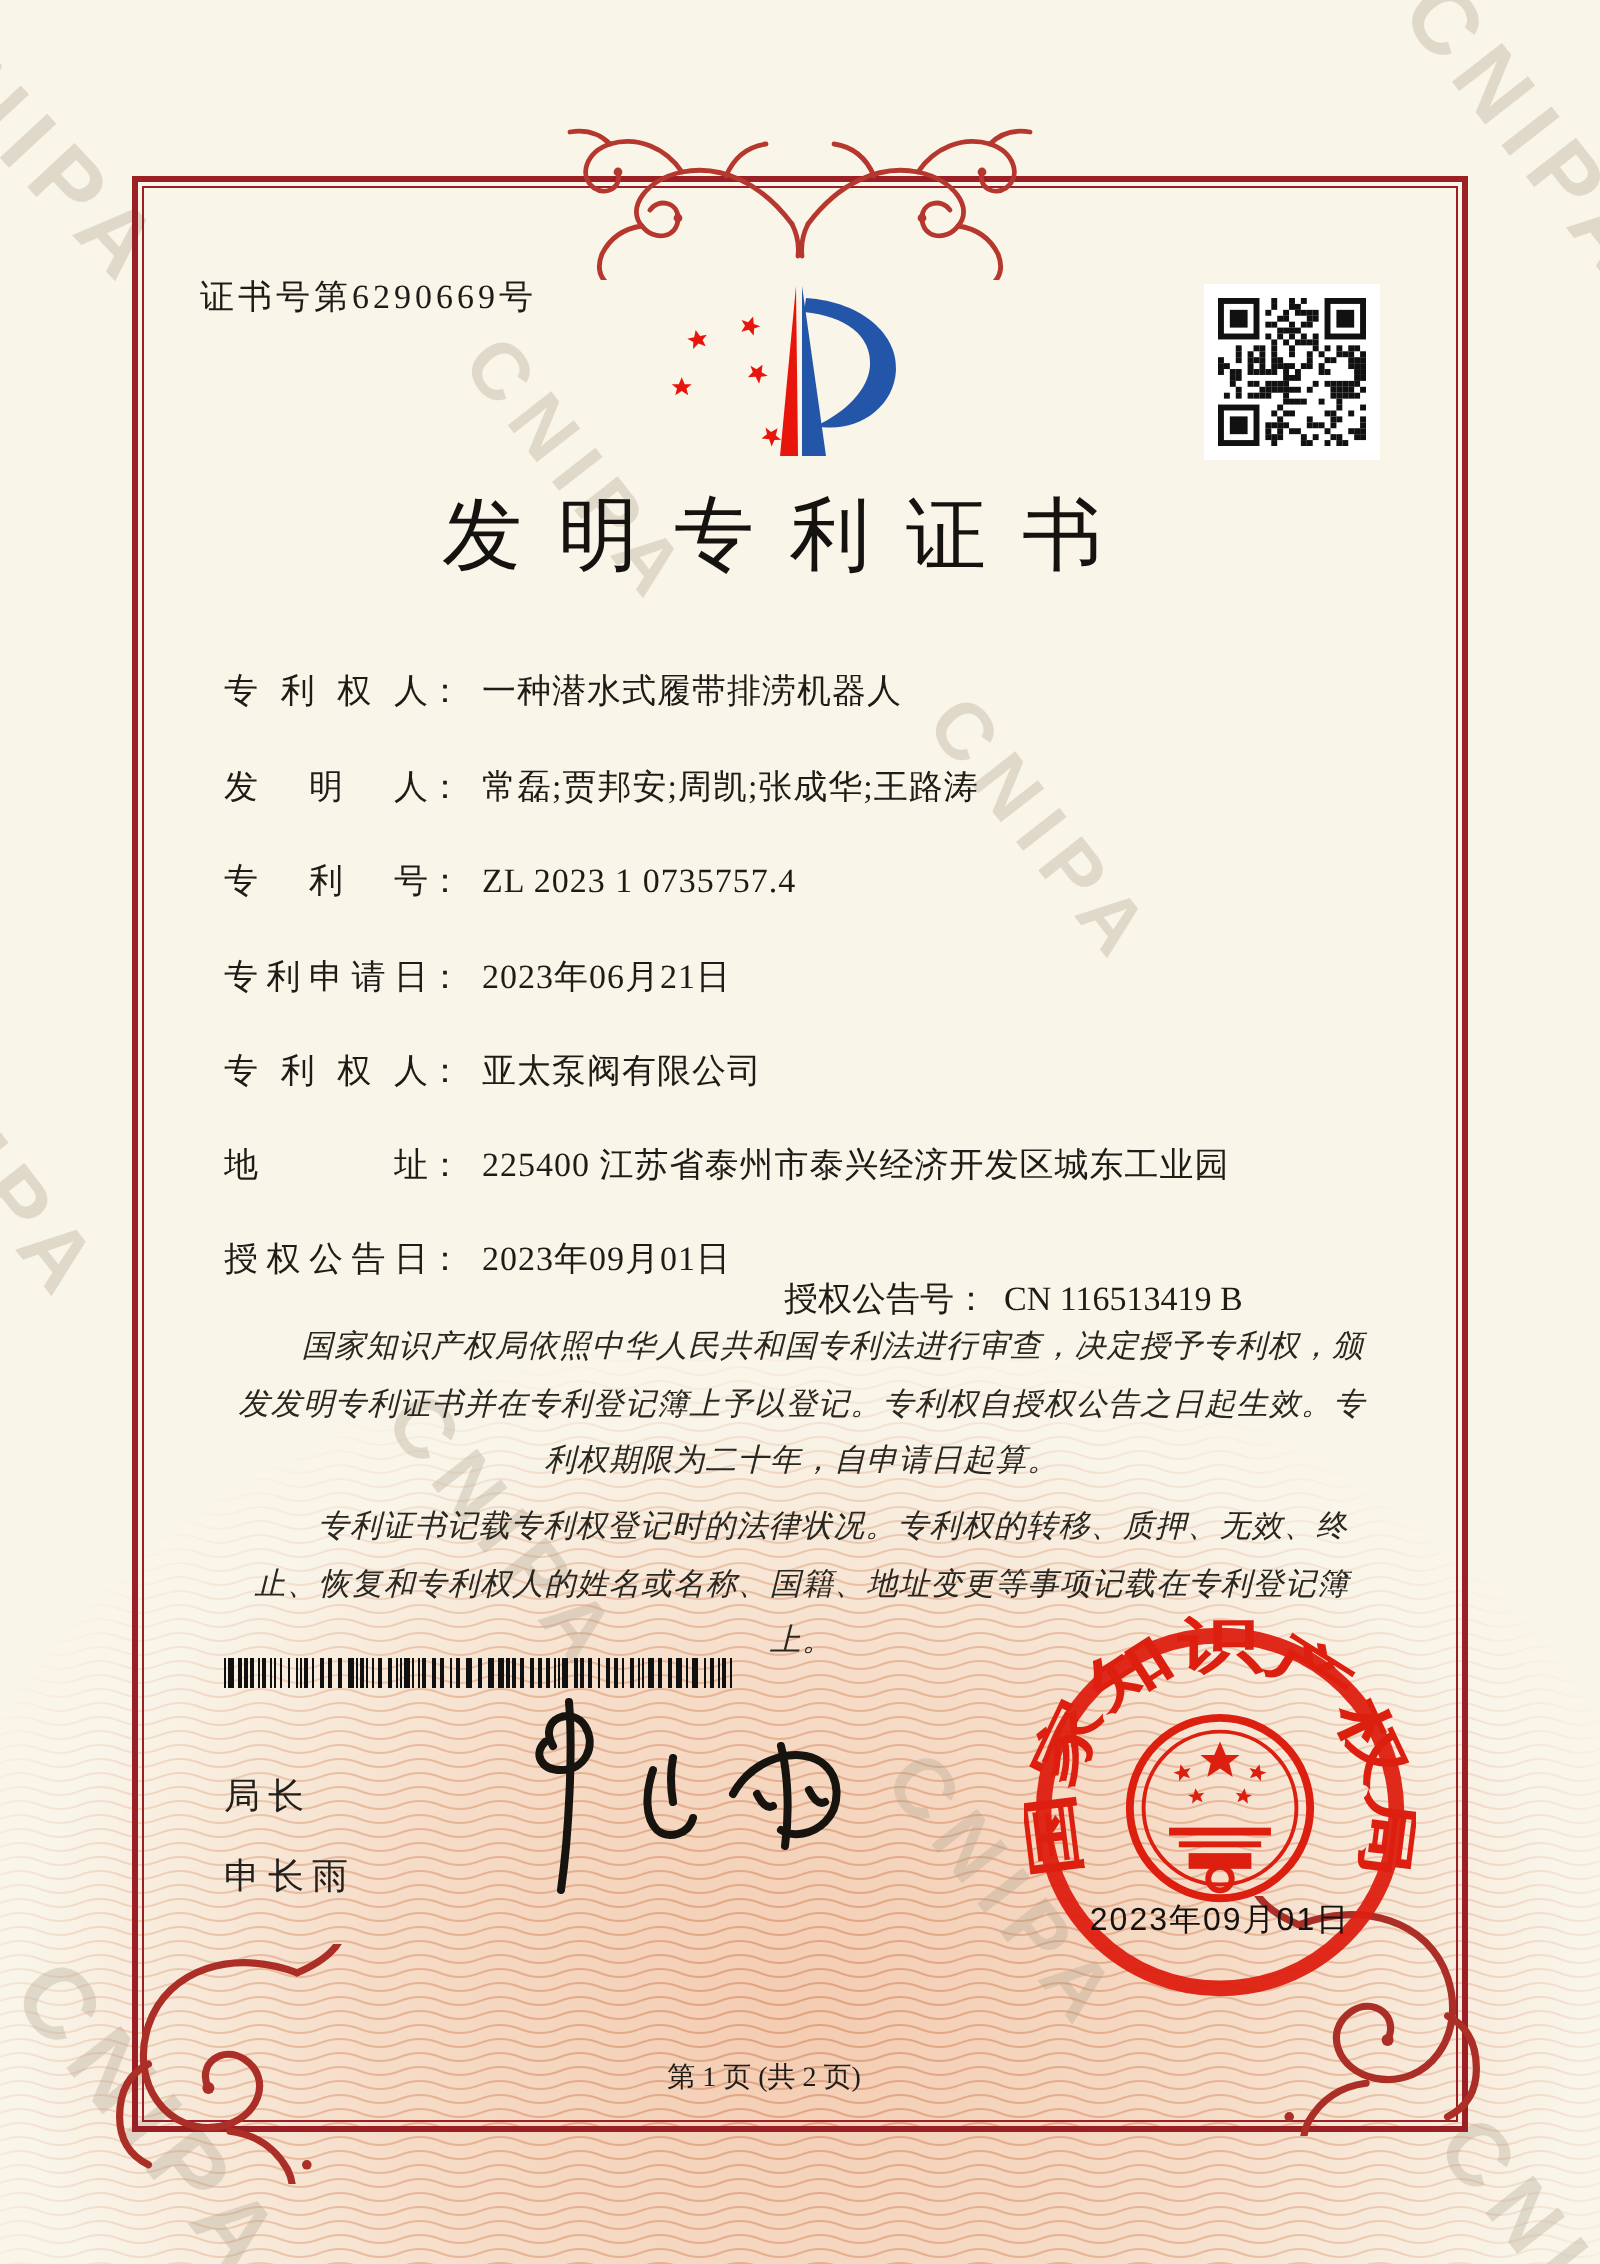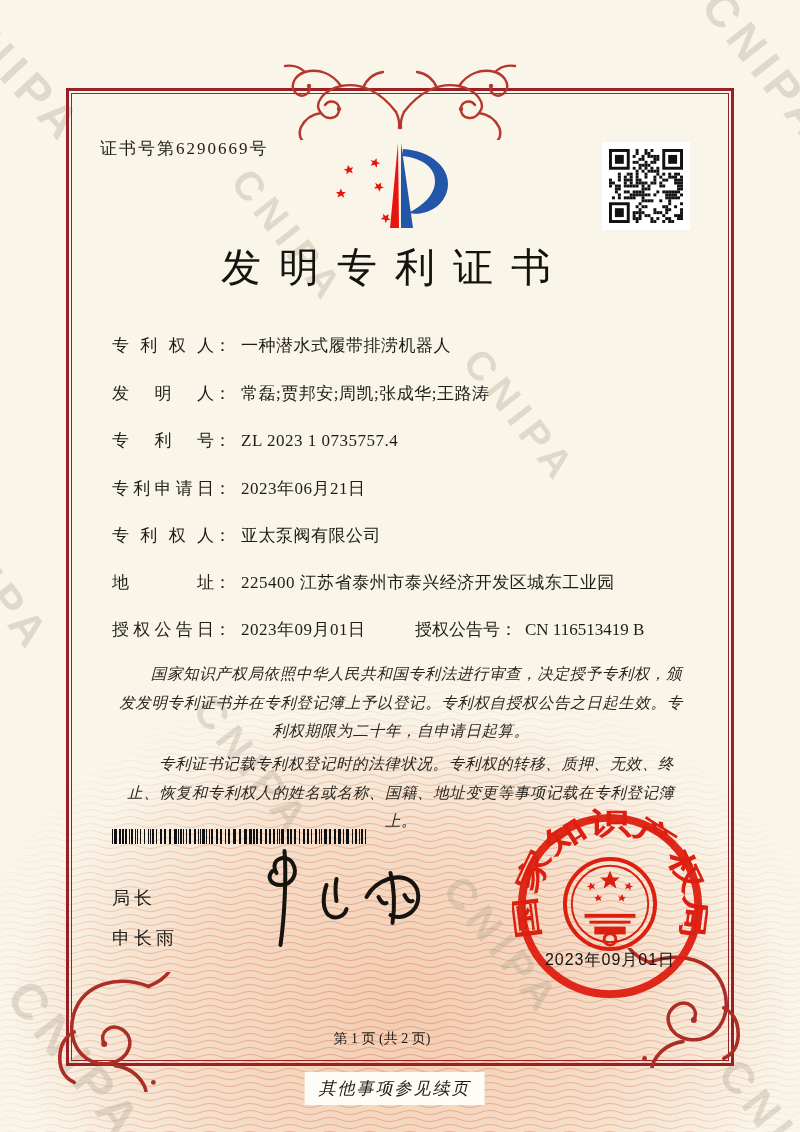--- a/index.html
+++ b/index.html
@@ -39,21 +39,21 @@
   .qr-box svg{position:absolute;left:7px;top:7px;}
   .title{position:absolute;left:0;top:240px;width:772px;z-index:5;text-align:center;
          font-size:40px;letter-spacing:18px;text-indent:18px;color:#151310;}
 
   
   .row{position:absolute;left:112px;z-index:5;font-size:17px;white-space:nowrap;}
   .row .lbl{display:inline-block;width:102px;text-align:justify;text-align-last:justify;vertical-align:top;}
   .row .colon{display:inline-block;margin-right:10px;}
   .row .val{letter-spacing:0.5px;}
   .r0{top:334px}.r1{top:382px}.r2{top:429px}.r3{top:477px}.r4{top:524px}.r5{top:571px}.r6{top:618px}
-  .grant-no{position:absolute;left:392px;top:618px;z-index:5;font-size:17px;white-space:nowrap;margin-left:23px;}
+  .grant-no{position:absolute;left:392px;top:638px;z-index:5;font-size:17px;white-space:nowrap;}
   .grant-no .colon{margin-right:8px;}
 
   
   .legal{position:absolute;left:112px;top:660px;width:578px;z-index:5;
          font-size:15.5px;line-height:1.85;letter-spacing:0.6px;color:#2a2620;font-style:italic;text-align:center;}
   .legal p{margin:0 0 4px 0;text-indent:2em;}
 
   
   .barcode{position:absolute;left:112px;top:829px;z-index:5;}
   .officer{position:absolute;left:112px;z-index:5;font-family:"Liberation Sans","DejaVu Sans",sans-serif;
@@ -518,15 +518,14 @@
       <path transform="translate(12,-8) scale(4.2) rotate(8)" stroke="none" d="M0,-1 L0.294,-0.309 1,-0.309 0.476,0.118 0.647,0.809 0,0.382 -0.647,0.809 -0.476,0.118 -1,-0.309 -0.294,-0.309 Z"></path>
       <rect x="-26" y="8" width="52" height="4" stroke="none"></rect>
       <rect x="-21" y="15" width="42" height="3" stroke="none"></rect>
       <rect x="-16" y="21" width="32" height="8" stroke="none"></rect>
       <circle cx="0" cy="34" r="6" fill="none" stroke-width="3"></circle>
     </g>
   </svg>
   <div class="seal-date">2023年09月01日</div>
 
   <div class="page-info">第 1 页 (共 2 页)</div>
-  <div class="cont-note">其他事项参见续页</div>
 
 </div>
 
 </body></html>

